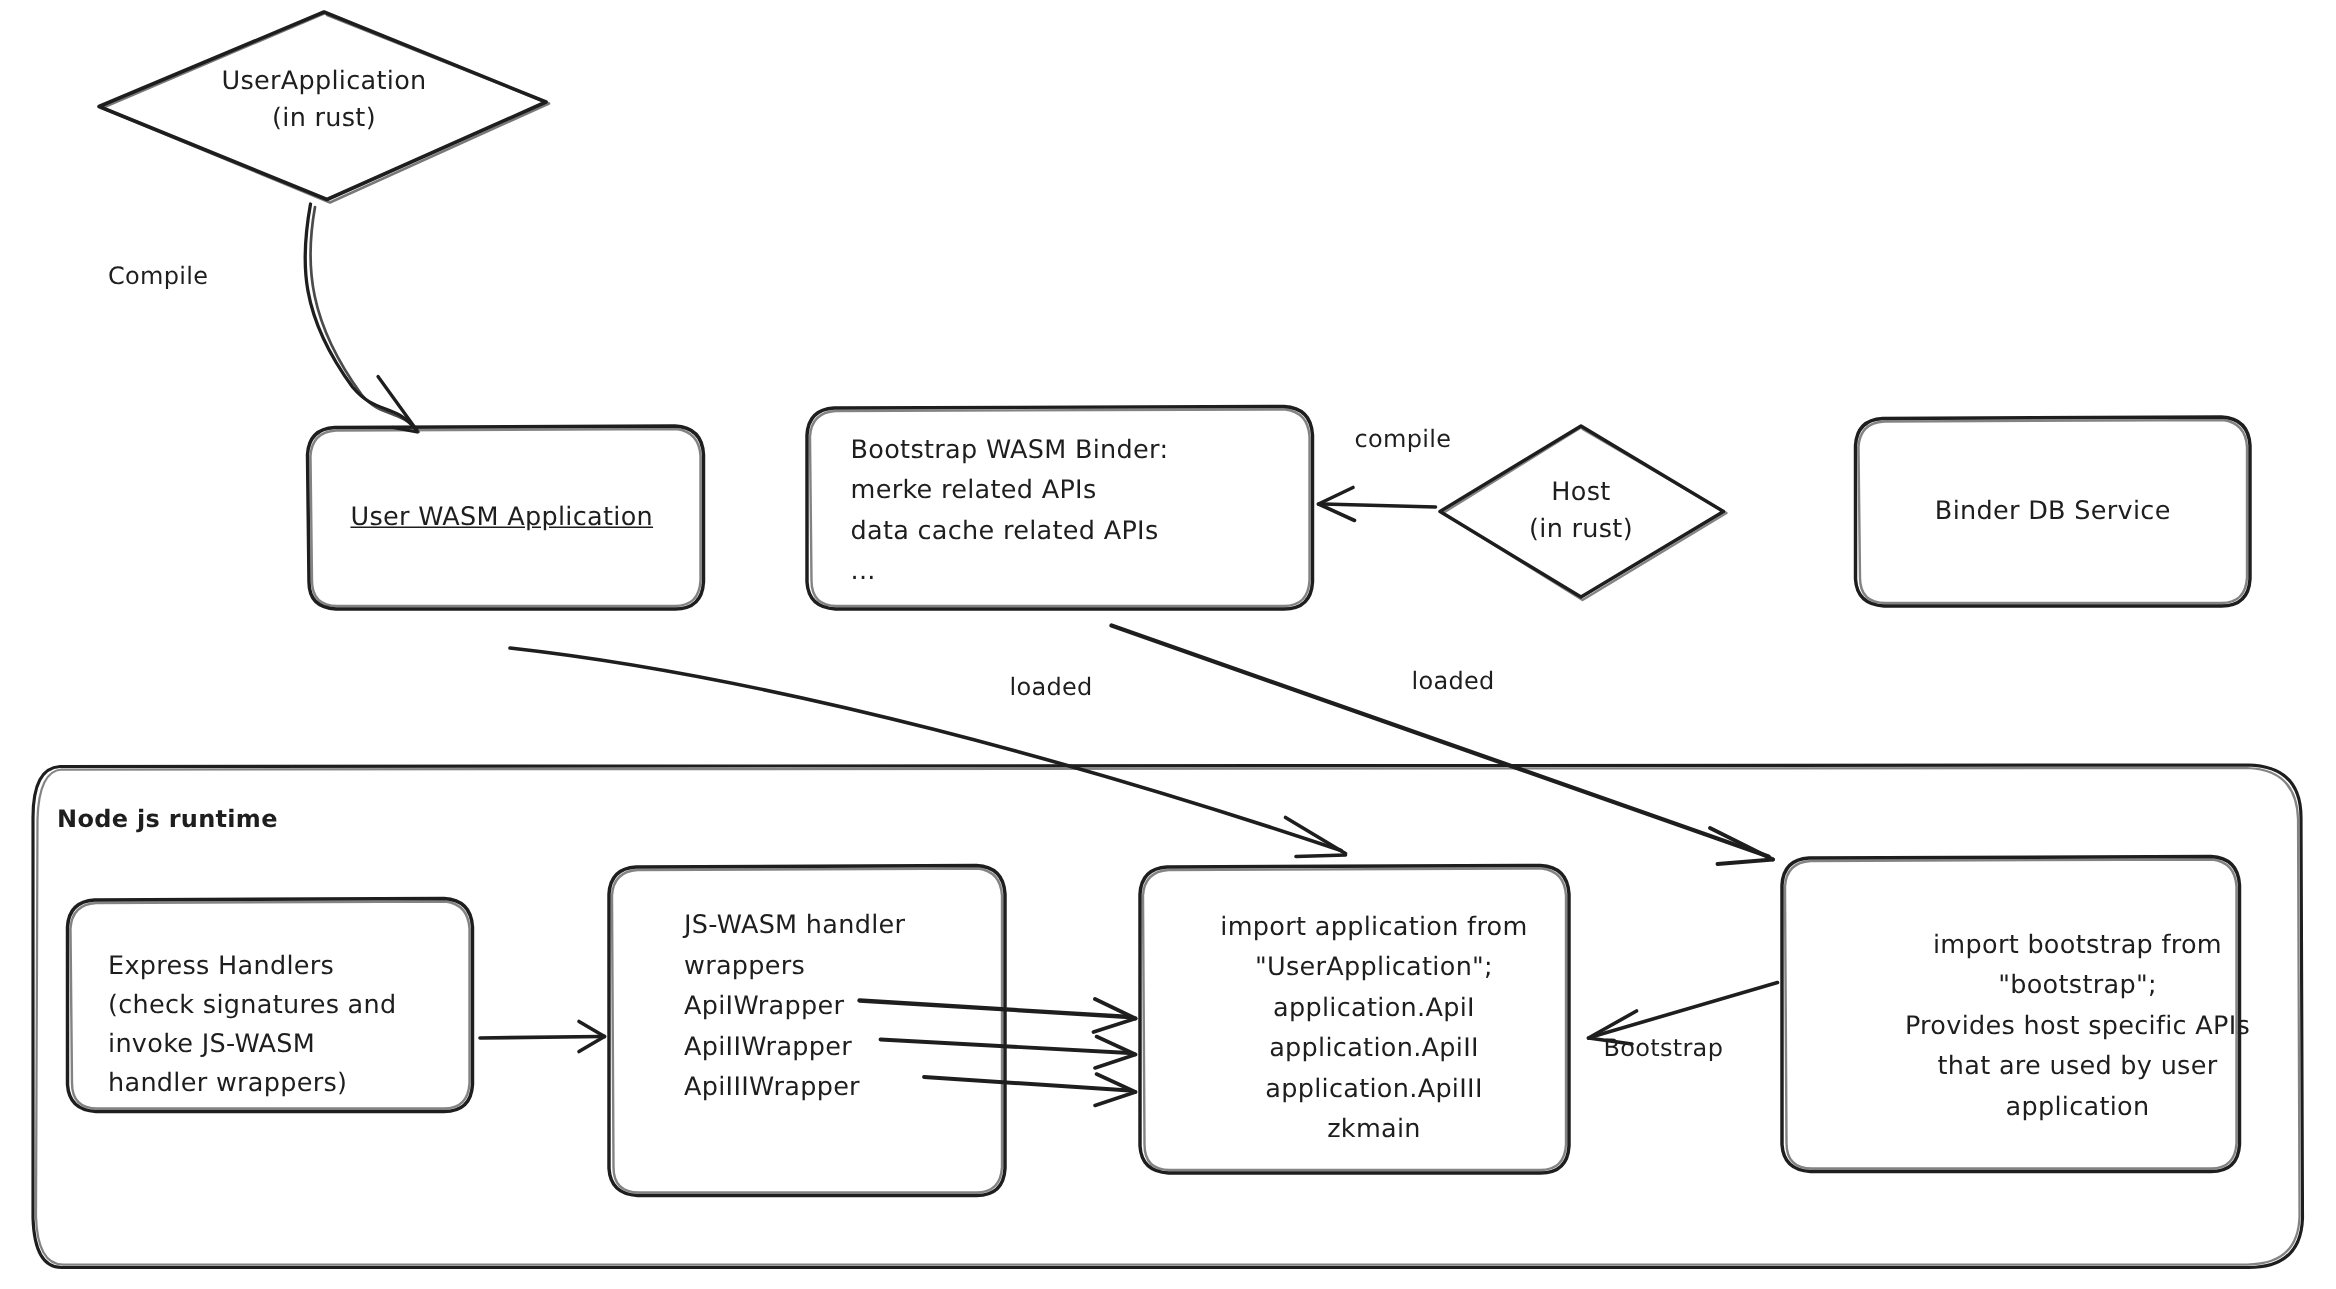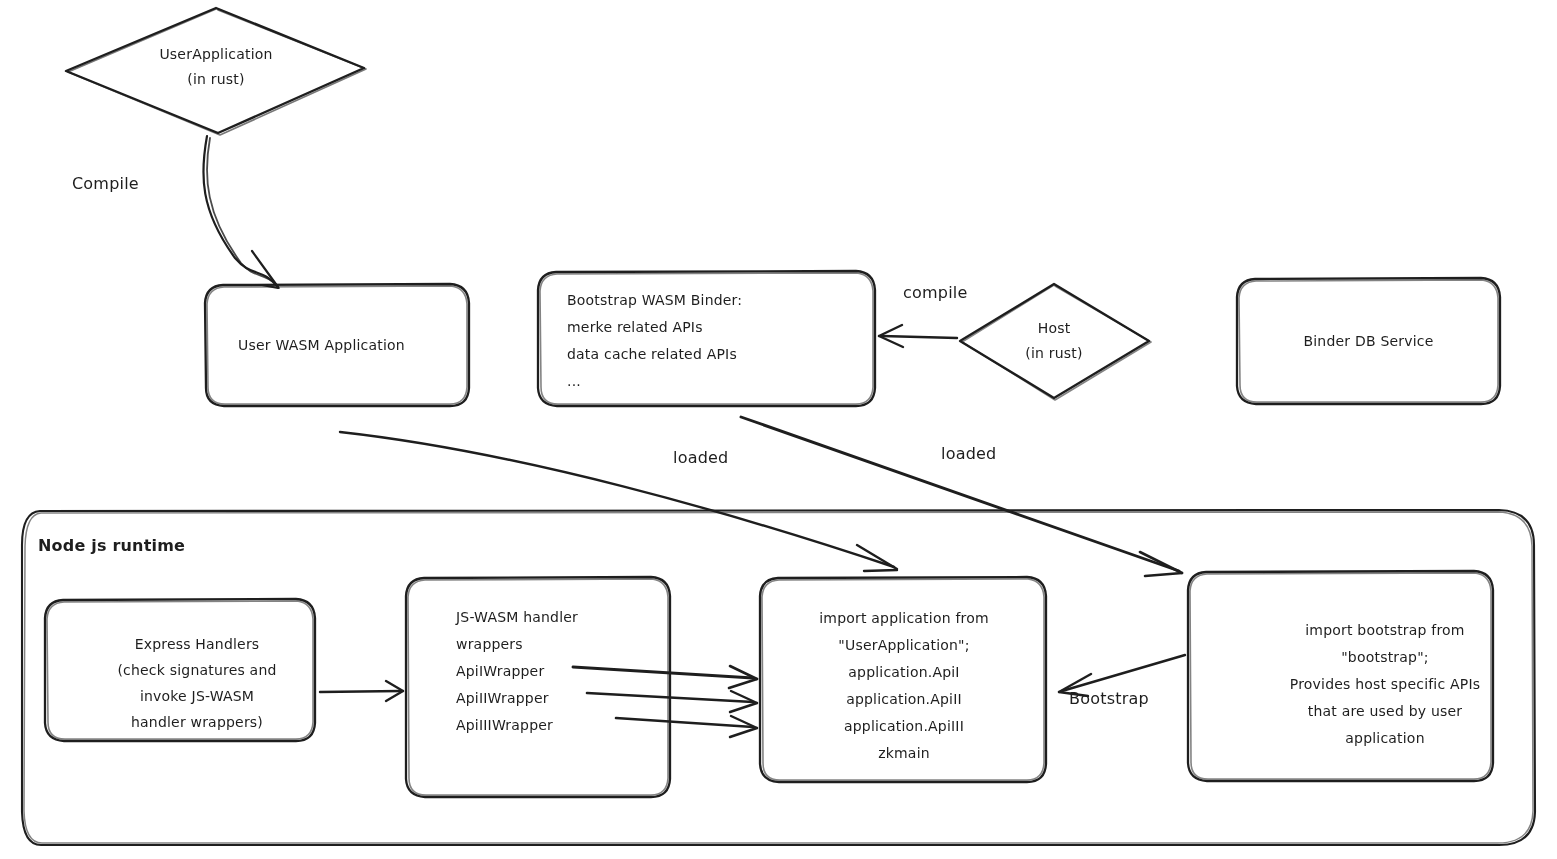--- a/index.html
+++ b/index.html
@@ -34,21 +34,21 @@
     stroke-linecap: round;
     stroke-linejoin: round;
   }
   .shapefill {
     fill: #ffffff;
   }
   .nodetext {
     position: absolute;
     font-family: "DejaVu Sans", sans-serif;
     color: #1e1e1e;
-    font-size: 14px;
+    font-size: 17px;
     line-height: 25px;
     white-space: pre;
     letter-spacing: 0.2px;
     pointer-events: none;
   }
   .edgelabel {
     position: absolute;
     font-family: "DejaVu Sans", sans-serif;
     color: #1e1e1e;
     font-size: 16px;
@@ -170,46 +170,46 @@
       <path class="stroke" stroke-width="2.4" d="M1185 655 L1062 691"></path>
       <path class="stroke" stroke-width="2.4" d="M1091 674 L1059 692"></path>
       <path class="stroke" stroke-width="2.4" d="M1088 696 L1059 692"></path>
     </g>
 
   </svg>
 
   <div class="nodetext center" style="left:116px; top:42px; width:200px;">UserApplication
 (in rust)</div>
 
-  <div class="nodetext center" style="left:190px; top:333px; width:263px;">User WASM Application</div>
+  <div class="nodetext center" style="left:203px; top:333px; width:263px;text-decoration:underline;">User WASM Application</div>
 
   <div class="nodetext left" style="left:567px; top:287px; width:300px; line-height:27px;">Bootstrap WASM Binder:
 merke related APIs
 data cache related APIs
 ...</div>
 
   <div class="nodetext center" style="left:974px; top:316px; width:160px;">Host
 (in rust)</div>
 
   <div class="nodetext center" style="left:1238px; top:329px; width:261px;">Binder DB Service</div>
 
   <div class="nodetext left" style="left:38px; top:533px; width:260px; font-size:16px;font-weight:bold;">Node js runtime</div>
 
-  <div class="nodetext left" style="left:72px; top:631px; width:250px; line-height:26px;text-align:center;">Express Handlers
+  <div class="nodetext left" style="left:72px; top:631px; width:250px; line-height:26px;">Express Handlers
 (check signatures and
 invoke JS-WASM
 handler wrappers)</div>
 
   <div class="nodetext left" style="left:440px; top:604px; width:240px; line-height:27px;margin-left:16px;">JS-WASM handler
 wrappers
 ApiIWrapper
 ApiIIWrapper
 ApiIIIWrapper</div>
 
-  <div class="nodetext center" style="left:765px; top:605px; width:278px; line-height:27px;">import application from
+  <div class="nodetext center" style="left:765px; top:605px; width:278px; line-height:27px;padding-left:12px;">import application from
 "UserApplication";
 application.ApiI
 application.ApiII
 application.ApiIII
 zkmain</div>
 
   <div class="nodetext center" style="left:1236px; top:617px; width:298px; line-height:27px;">import bootstrap from
 "bootstrap";
 Provides host specific APIs
 that are used by user

